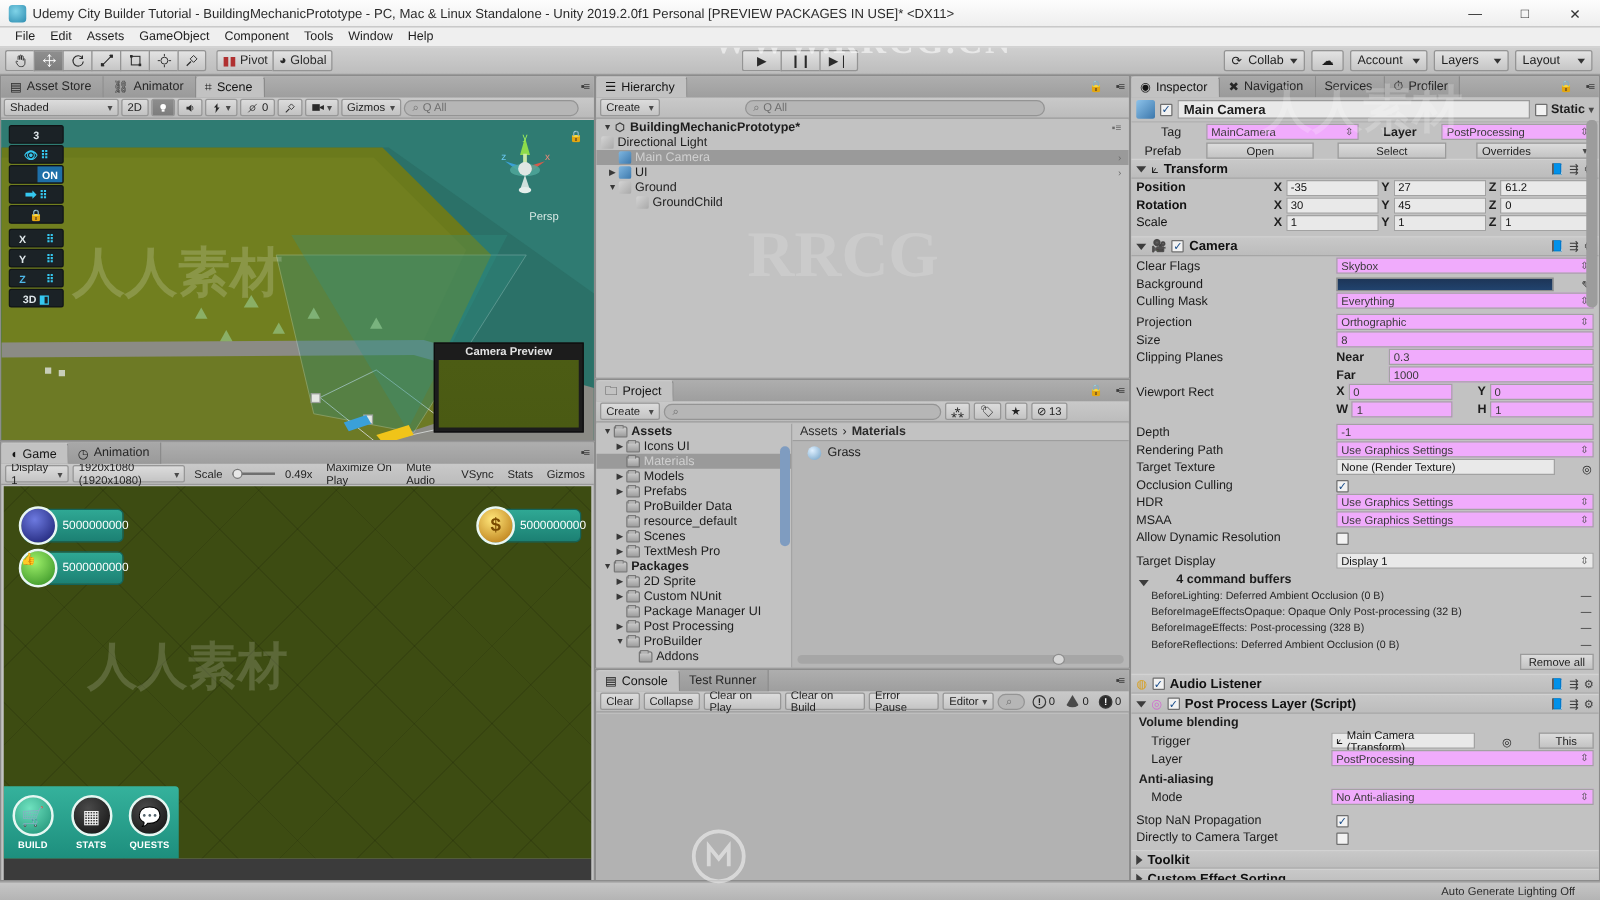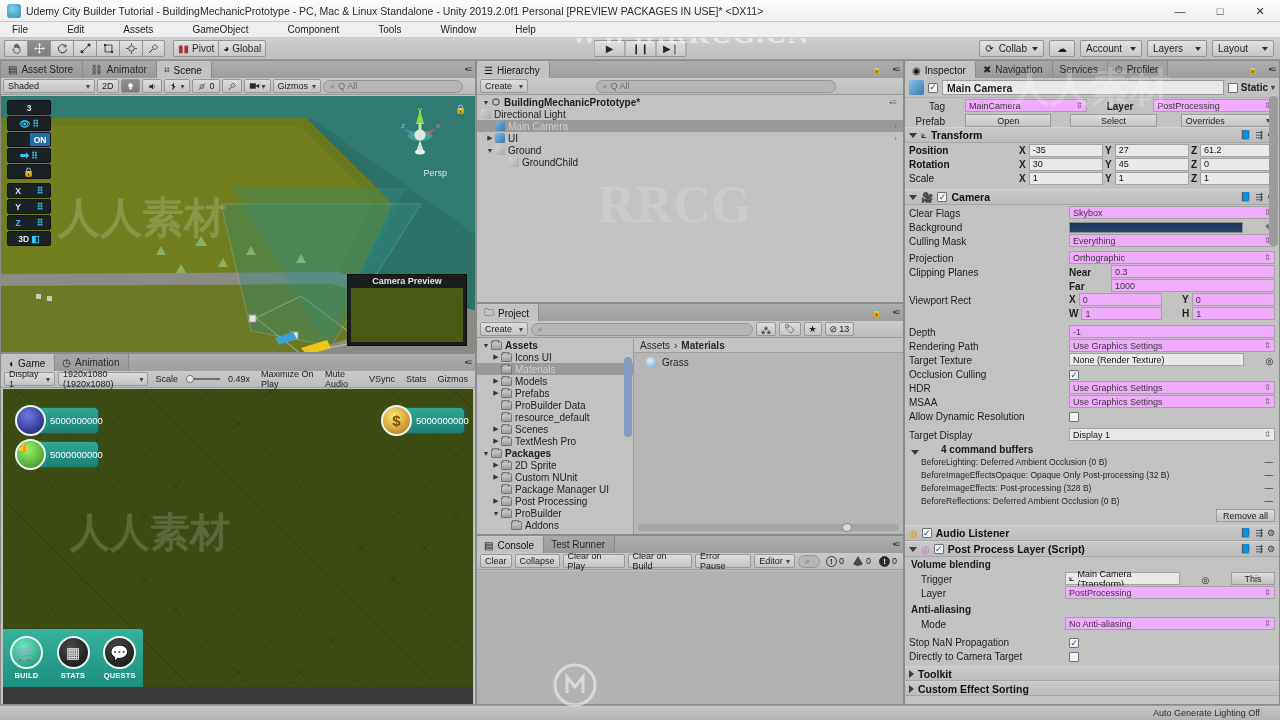--- a/index.html
+++ b/index.html
@@ -13,21 +13,21 @@
     border-bottom:1px solid #c8c8c8; display:flex; align-items:center; position:relative; }
   .tb-icon{ width:14px;height:14px;margin:0 5px 0 7px;
     background:radial-gradient(circle at 40% 35%,#7fd3e8,#2d8cb0); border-radius:3px; flex:none; }
   .tb-title{ font-size:10.5px; color:#2b2b2b; white-space:nowrap; }
   .tb-win{ position:absolute; right:0; top:0; height:22px; display:flex; }
   .tb-btn{ width:40px;height:22px; display:flex;align-items:center;justify-content:center;
     font-size:11px;color:#333; }
 
   
   .menubar{ height:16px; background:#efefef; border-bottom:1px solid #c9c9c9;
-    display:flex; align-items:center; padding-left:6px; position:relative; z-index:3;gap:27px;}
+    display:flex; align-items:center; padding-left:6px; position:relative; z-index:3;}
   .menubar span{ font-size:10px; padding:1px 6px; color:#1e1e1e; }
 
   
   .maintoolbar{ height:22px; background:linear-gradient(#cfcfcf,#bdbdbd);
     border-bottom:1px solid #9a9a9a; display:flex; align-items:center; padding:0 4px;
     position:relative; }
   .tgrp{ display:flex; margin-right:8px; }
   .tbtn{ min-width:23px; height:17px; background:linear-gradient(#e3e3e3,#c6c6c6);
     border:1px solid #949494; border-right-width:0; display:flex;align-items:center;justify-content:center;
     font-size:10px; color:#2a2a2a; padding:0 4px; }
@@ -959,20 +959,24 @@
           </span>
         </div>
         <div class="row" style="margin-top:3px;">
           <span class="lbl" style="width:140px;">Projection</span>
           <span class="field ddl">
             <span>Orthographic</span>
             <span class="ddmark">⇳</span>
           </span>
         </div>
         <div class="row">
+          <span class="lbl" style="width:140px;">Size</span>
+          <span class="field">8</span>
+        </div>
+        <div class="row">
           <span class="lbl" style="width:140px;">Clipping Planes</span>
           <span class="lbl" style="width:22px;font-weight:bold;">Near</span>
           <span class="field">0.3</span>
         </div>
         <div class="row">
           <span class="lbl" style="width:140px;"></span>
           <span class="lbl" style="width:22px;font-weight:bold;">Far</span>
           <span class="field">1000</span>
         </div>
         <div class="row">

